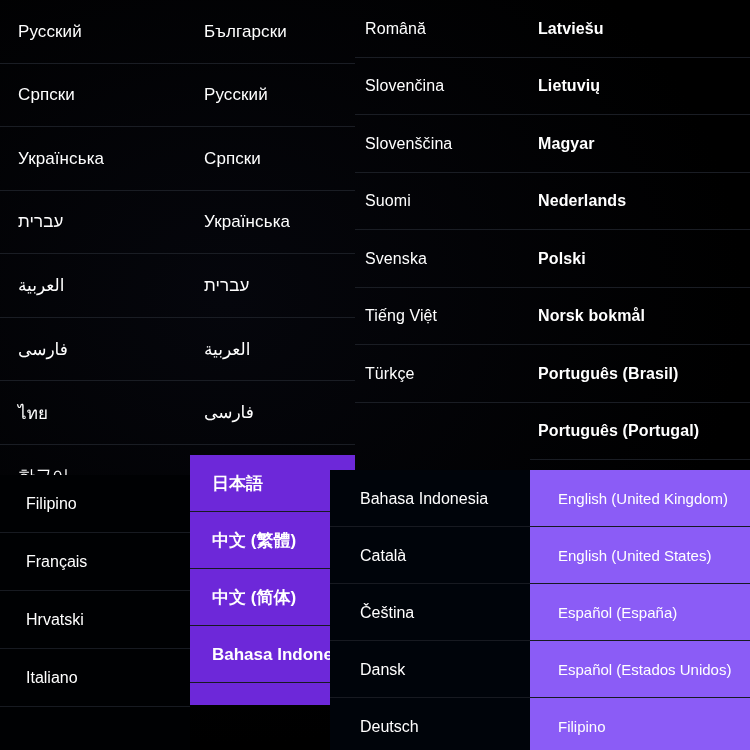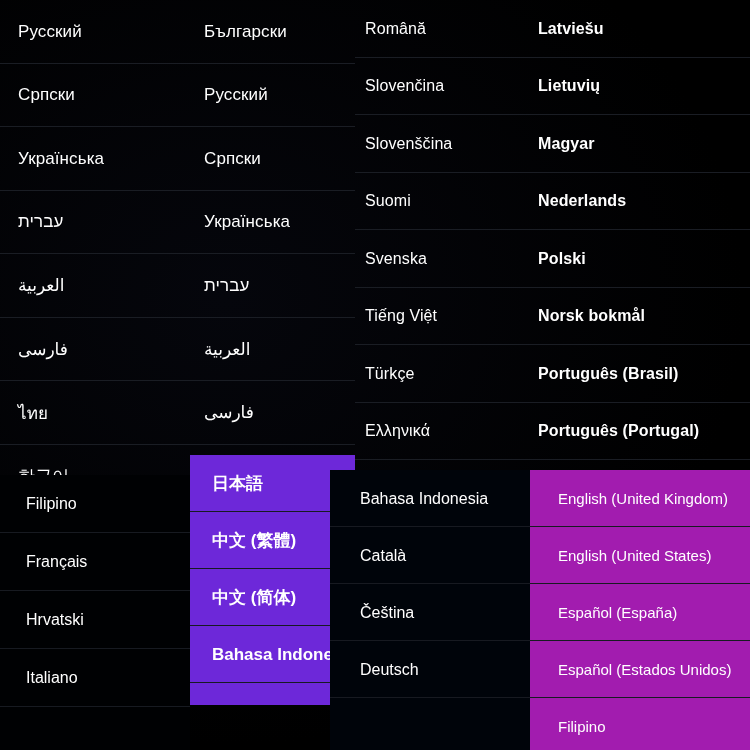--- a/index.html
+++ b/index.html
@@ -87,21 +87,21 @@
     top: 470px;
     width: 200px;
     height: 280px;
     background: #00040a;
   }
   .ov-c4 {
     left: 530px;
     top: 470px;
     width: 220px;
     height: 280px;
-    background: #a21caf;
+    background: #8b5cf6;
   }
   .ov-item {
     position: relative;
     box-sizing: border-box;
     display: flex;
     align-items: center;
     color: #ffffff;
     white-space: nowrap;
   }
   .ov-item::after {
@@ -148,21 +148,20 @@
   </div>
 
   <div class="column col-3">
     <div class="lang-item">Română</div>
     <div class="lang-item">Slovenčina</div>
     <div class="lang-item">Slovenščina</div>
     <div class="lang-item">Suomi</div>
     <div class="lang-item">Svenska</div>
     <div class="lang-item">Tiếng Việt</div>
     <div class="lang-item">Türkçe</div>
-    <div class="lang-item">Ελληνικά</div>
   </div>
 
   <div class="column col-4">
     <div class="lang-item bold">Latviešu</div>
     <div class="lang-item bold">Lietuvių</div>
     <div class="lang-item bold">Magyar</div>
     <div class="lang-item bold">Nederlands</div>
     <div class="lang-item bold">Polski</div>
     <div class="lang-item bold">Norsk bokmål</div>
     <div class="lang-item bold">Português (Brasil)</div>
@@ -180,20 +179,21 @@
     <div class="ov-item">日本語</div>
     <div class="ov-item">中文 (繁體)</div>
     <div class="ov-item">中文 (简体)</div>
     <div class="ov-item">Bahasa Indonesia</div>
   </div>
 
   <div class="overlay ov-c3">
     <div class="ov-item">Bahasa Indonesia</div>
     <div class="ov-item">Català</div>
     <div class="ov-item">Čeština</div>
+    <div class="ov-item">Dansk</div>
     <div class="ov-item">Deutsch</div>
   </div>
 
   <div class="overlay ov-c4">
     <div class="ov-item">English (United Kingdom)</div>
     <div class="ov-item">English (United States)</div>
     <div class="ov-item">Español (España)</div>
     <div class="ov-item">Español (Estados Unidos)</div>
     <div class="ov-item">Filipino</div>
   </div>

